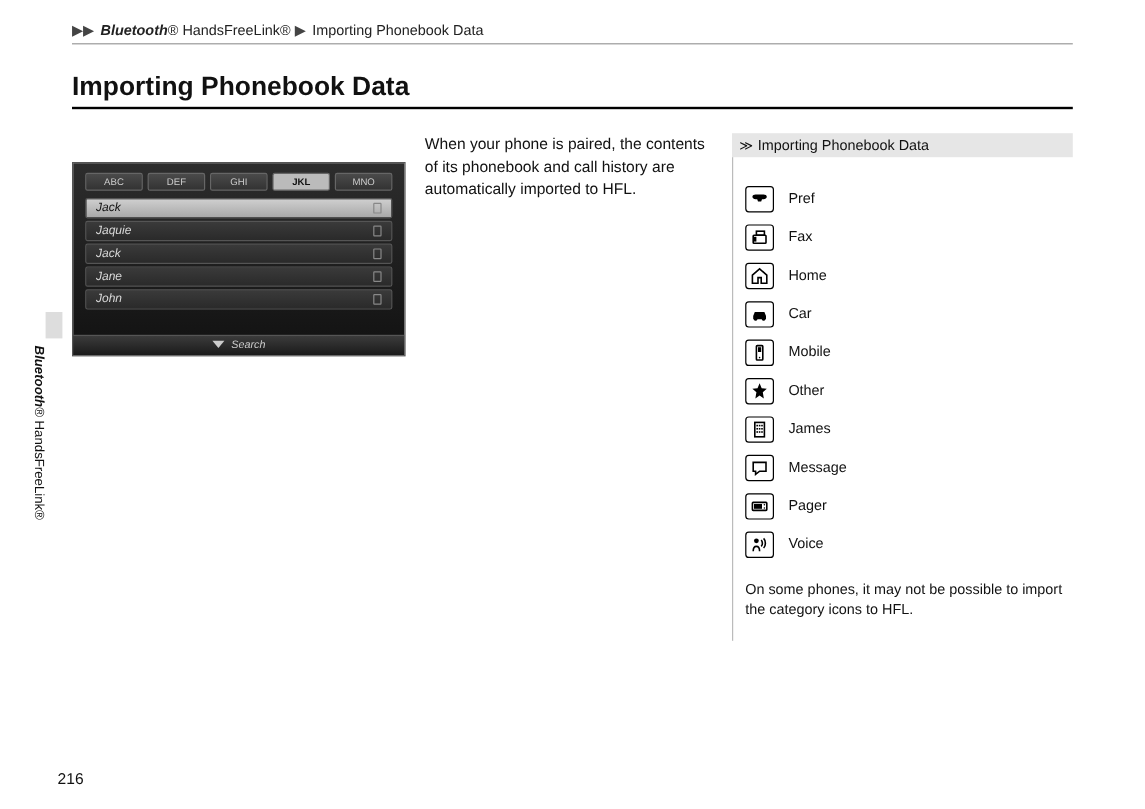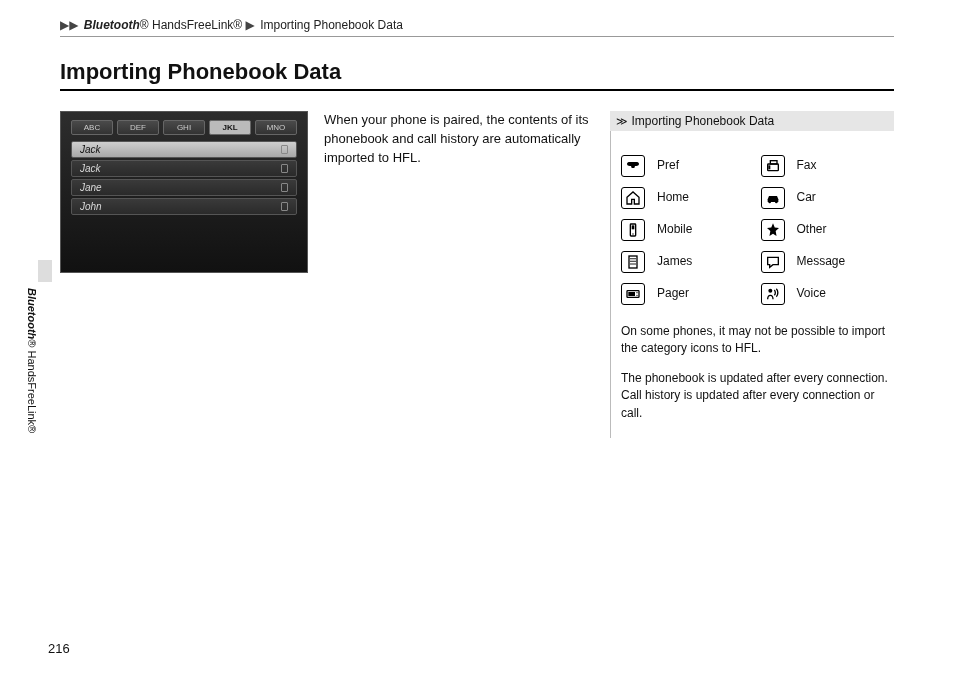--- a/index.html
+++ b/index.html
@@ -13,21 +13,21 @@
 
   
   .title { font-size: 22px; font-weight: bold; border-bottom: 2px solid #000; padding-bottom: 4px; margin-bottom: 20px; }
 
   
   .cols { display: flex; gap: 20px; }
   .left { flex: 0 0 530px; display: flex; gap: 16px; }
   .right { flex: 1; }
 
   
-  .shot { width: 248px; height: 162px; background: linear-gradient(#2d2d2d,#111); border: 1px solid #555; position: relative; overflow: hidden; }
+  .shot { width: 278px; height: 162px; background: linear-gradient(#2d2d2d,#111); border: 1px solid #555; position: relative; overflow: hidden; margin-top: 24px; }
   .shot-tabs { display: flex; gap: 4px; padding: 8px 10px 4px 10px; }
   .shot-tab { flex: 1; background: linear-gradient(#4a4a4a,#333); border: 1px solid #666; border-radius: 2px; text-align: center; font-size: 8px; color: #ccc; padding: 2px 0; }
   .shot-tab.sel { background: #bbb; color: #111; font-weight: bold; }
   .shot-list { padding: 2px 10px; }
   .shot-row { display: flex; align-items: center; justify-content: space-between; background: linear-gradient(#3a3a3a,#2a2a2a); border: 1px solid #555; border-radius: 2px; padding: 2px 8px; margin-bottom: 2px; font-size: 10px; color: #d8d8d8; font-style: italic; }
   .shot-row.sel { background: linear-gradient(#cfcfcf,#a8a8a8); color: #111; font-weight: normal; gap: 40px; }
   .shot-row .tiny { width: 7px; height: 9px; border: 1px solid #888; border-radius: 1px; }
   .shot-search { position: absolute; left: 0; right: 0; bottom: 0; display: flex; align-items: center; justify-content: center; gap: 6px; background: linear-gradient(#3b3b3b,#1a1a1a); border-top: 1px solid #555; padding: 2px 0 4px 0; font-size: 9px; color: #ccc; font-style: italic; }
   .shot-search .tri { width: 0; height: 0; border-left: 5px solid transparent; border-right: 5px solid transparent; border-top: 6px solid #ccc; }
 
@@ -36,21 +36,21 @@
   
   .side-tab { position: absolute; left: 38px; top: 260px; width: 14px; height: 22px; background: #ddd; }
   .side-label { position: absolute; left: 38px; top: 288px; transform-origin: left top; transform: rotate(90deg); font-size: 11px; white-space: nowrap; }
   .side-label .bt { font-style: italic; font-weight: bold; }
 
   
   .note-head { background: #e6e6e6; font-size: 12px; padding: 3px 6px; display: flex; align-items: center; gap: 4px; }
   .note-head .chev { font-size: 11px; }
   .note-body { border-left: 1px solid #bbb; padding: 10px 4px 4px 10px; font-size: 12px; line-height: 1.45; }
   .note-body p { margin-bottom: 12px; }
-  .cats { display: grid; grid-template-columns: 1fr 1fr; row-gap: 10px; column-gap: 10px; margin: 14px 0 18px 0; }
+  .cats { display: grid; grid-template-columns: 1fr; row-gap: 10px; column-gap: 10px; margin: 14px 0 18px 0; }
   .cat { display: flex; align-items: center; gap: 12px; font-size: 12px; }
   .ibox { width: 24px; height: 22px; border: 1.5px solid #000; border-radius: 3px; display: flex; align-items: center; justify-content: center; flex-shrink: 0; position: relative; }
   .ibox svg { width: 16px; height: 16px; }
 
   .pagenum { position: absolute; left: 48px; bottom: 18px; font-size: 13px; }
 </style>
 </head>
 <body>
 
 <div class="page">
@@ -72,32 +72,40 @@
             <div class="shot-tab">GHI</div>
             <div class="shot-tab sel">JKL</div>
             <div class="shot-tab">MNO</div>
           </div>
         <div class="shot-list" id="shot-list">
             <div class="shot-row sel">
               <span>Jack</span>
               <span class="tiny"></span>
             </div>
             <div class="shot-row">
+              <span>Jaquie</span>
+              <span class="tiny"></span>
+            </div>
+            <div class="shot-row">
               <span>Jack</span>
               <span class="tiny"></span>
             </div>
             <div class="shot-row">
               <span>Jane</span>
               <span class="tiny"></span>
             </div>
             <div class="shot-row">
               <span>John</span>
               <span class="tiny"></span>
             </div>
           </div>
+        <div class="shot-search">
+          <span class="tri"></span>
+          <span>Search</span>
+        </div>
       </div>
       <div class="intro">When your phone is paired, the contents of its phonebook and call history are automatically imported to HFL.</div>
     </div>
 
     <div class="right">
       <div class="note-head">
         <span class="chev">≫</span>
         <span>Importing Phonebook Data</span>
       </div>
       <div class="note-body">
@@ -177,21 +185,20 @@
             <div class="cat">
               <span class="ibox">
                 <svg>
                   <use href="#voice-icon"></use>
                 </svg>
               </span>
               <span>Voice</span>
             </div>
           </div>
         <p>On some phones, it may not be possible to import the category icons to HFL.</p>
-        <p>The phonebook is updated after every connection. Call history is updated after every connection or call.</p>
       </div>
     </div>
   </div>
 
   <div class="side-tab"></div>
   <div class="side-label">
     <span class="bt">Bluetooth</span><span>® HandsFreeLink®</span>
   </div>
 
   <div class="pagenum">216</div>

